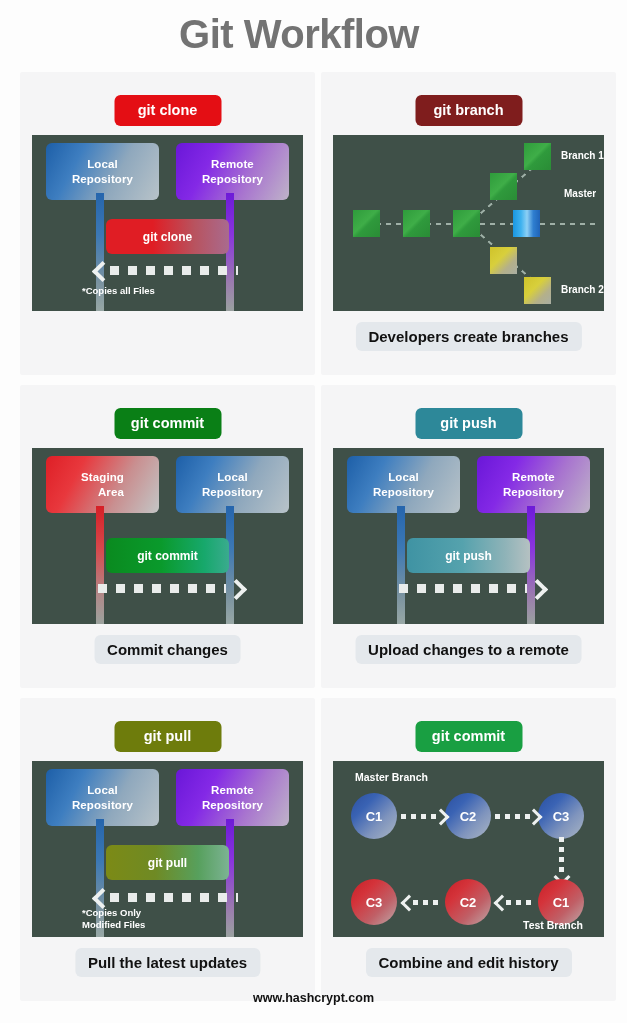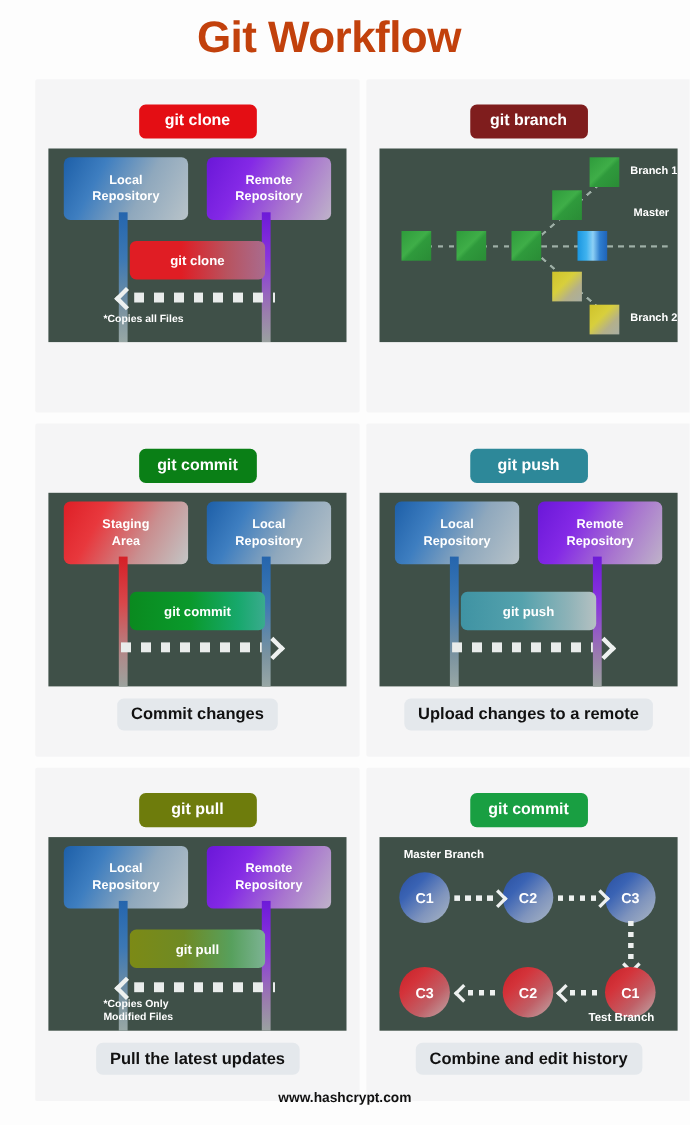--- a/index.html
+++ b/index.html
@@ -9,26 +9,26 @@
     font-family: "Liberation Sans", sans-serif;
     overflow: hidden;
   }
   .page { position: relative; width: 627px; height: 1023px; background: #fdfdfd; }
 
   
   .title {
     position: absolute; top: 12px; left: 0; width: 598px;
     text-align: center;
     font-size: 40px; font-weight: 700; letter-spacing: -0.5px;
-    color: #c2410c;
+    color: #737373;
   }
 
   
   .grid {
-    position: absolute; top: 72px; left: 32px;
+    position: absolute; top: 72px; left: 20px;
     width: 596px;
     display: grid;
     grid-template-columns: 295px 295px;
     grid-template-rows: 303px 303px 303px;
     column-gap: 6px; row-gap: 10px;
   }
   .card {
     background: #f5f5f6;
     border-radius: 2px;
     position: relative;
@@ -86,20 +86,21 @@
     background: linear-gradient(180deg, #2565ad 0%, #3c78b4 35%, #7b93a0 75%, #9aa9a6 100%);
   }
   .sign .board.purple {
     background: linear-gradient(118deg, #6a17d8 0%, #8429e6 30%, #a874cf 65%, #bfb3c9 100%);
   }
   .sign .pole.purple {
     background: linear-gradient(180deg, #6d1ad8 0%, #8a35dd 35%, #9b7cae 75%, #9aa49f 100%);
   }
   .sign .board.red {
     background: linear-gradient(118deg, #de1f26 0%, #e8383d 28%, #c98f90 65%, #c3c6c6 100%);
+    text-align: right;
   }
   .sign .pole.red {
     background: linear-gradient(180deg, #d61f26 0%, #d8474b 35%, #b08a8a 75%, #9aa49f 100%);
   }
 
   
   .action-bar {
     position: absolute;
     width: 123px; height: 35px;
     border-radius: 6px;
@@ -242,20 +243,21 @@
         <div class="bsq blue" style="left:180px; top:75px;"></div>
         <div class="bsq green" style="left:157px; top:38px;"></div>
         <div class="bsq green" style="left:191px; top:8px;"></div>
         <div class="bsq yellow" style="left:157px; top:112px;"></div>
         <div class="bsq yellow" style="left:191px; top:142px;"></div>
 
         <div class="blabel" style="left:228px; top:15px;">Branch 1</div>
         <div class="blabel" style="left:231px; top:53px;">Master</div>
         <div class="blabel" style="left:228px; top:149px;">Branch 2</div>
       </div>
+      <div class="caption">Developers create branches</div>
     </div>
 
     <div class="card">
       <div class="cmd-chip" style="background:#0a7f16">git commit</div>
       <div class="stage">
 
         <div class="sign" style="left:14px; top:8px;">
           <div class="board red">
             <span><span>Staging</span><br><span>Area</span></span>
           </div>

